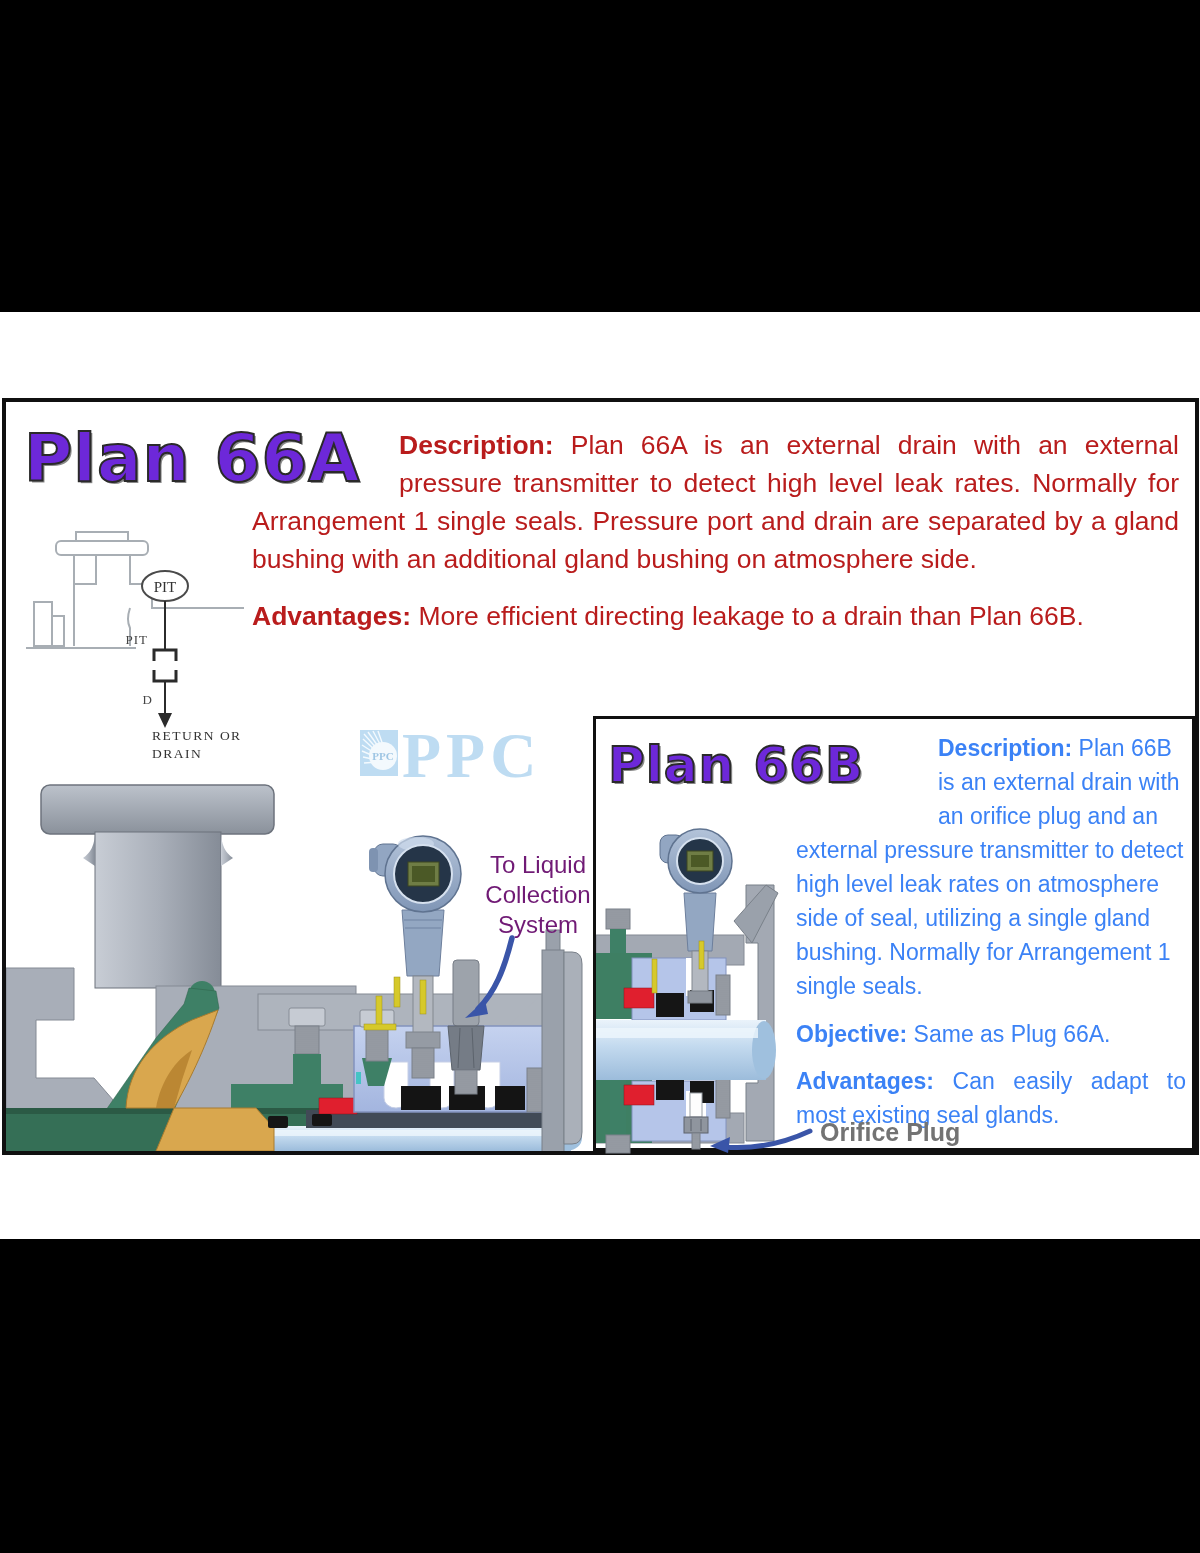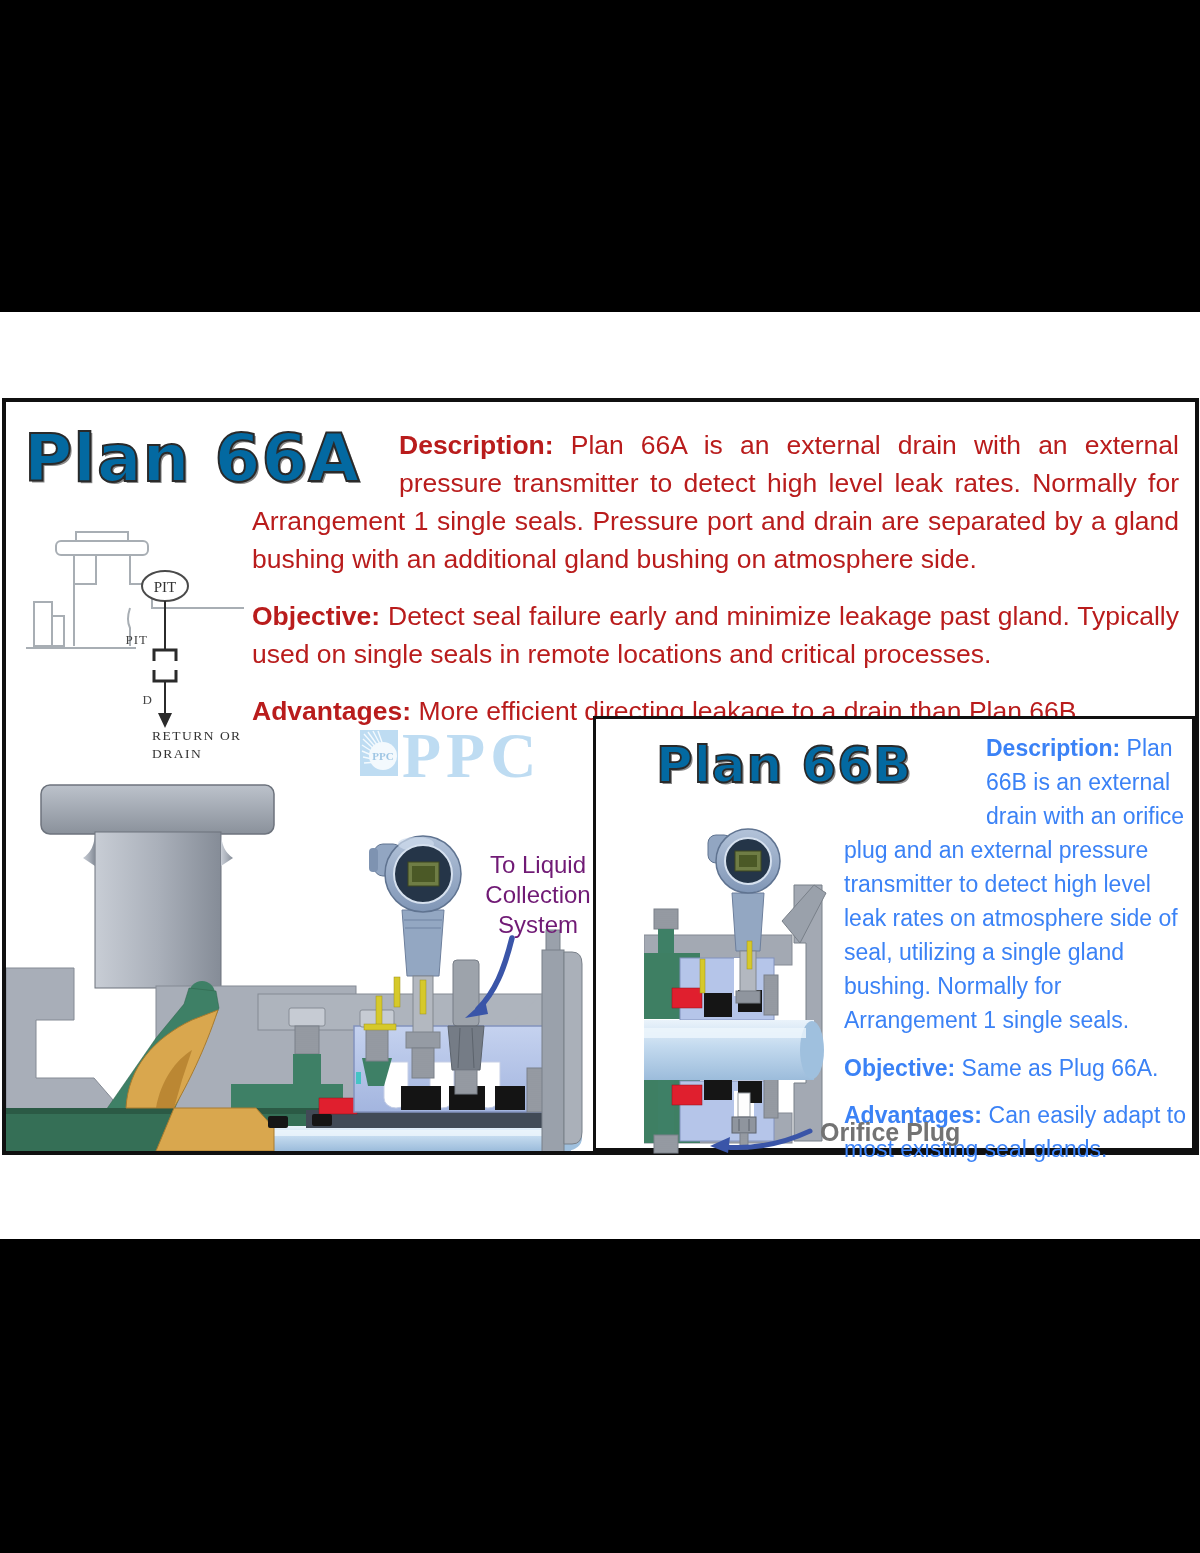--- a/index.html
+++ b/index.html
@@ -9,21 +9,21 @@
   .bar-top{top:0;height:312px;}
   .bar-bottom{top:1239px;height:314px;}
 
   .slide{position:absolute;left:2px;top:398px;width:1189px;height:749px;
          background:#fff;border:4px solid #101010;box-sizing:content-box;}
 
   
   .text-a{padding:24px 16px 0 18px;}
   .float-title-a{float:left;width:375px;height:76px;}
   .title-green{margin:0;font-family:"DejaVu Sans",sans-serif;font-weight:800;
-               color:#0369a1;-webkit-text-stroke:2px #2a2a2a;
+               color:#6d28d9;-webkit-text-stroke:2px #2a2a2a;
                text-shadow:2px 2px 0 rgba(40,40,40,.55);letter-spacing:1px;}
   h1.title-green{font-size:66px;line-height:66px;}
   h2.title-green{font-size:50px;line-height:56px;-webkit-text-stroke:1.8px #2a2a2a;}
   .float-schem{float:left;clear:left;width:228px;height:260px;}
   .float-schem svg{margin:26px 0 0 2px;}
   p.body-a{margin:0;font-size:26.5px;line-height:38px;color:#b91c1c;text-align:justify;}
   p.obj-a{margin-top:19px;}
   p.adv-a{margin-top:19px;}
   p b{font-weight:700;}
 
@@ -35,21 +35,21 @@
   
   .main-image{position:absolute;left:0px;top:378px;width:587px;height:371px;z-index:2;}
 
   
   .callout-a{position:absolute;left:472px;top:448px;width:120px;z-index:4;text-align:center;
              color:#701a75;font-weight:400;font-size:24px;line-height:30px;}
   .callout-a span{display:block;}
 
   
   .planb{position:absolute;left:587px;top:314px;width:602px;height:435px;box-sizing:border-box;
-         border:3px solid #101010;background:#fff;z-index:3;padding-left:48px;}
+         border:3px solid #101010;background:#fff;z-index:3;}
   .text-b{padding:12px 6px 0 12px;}
   .float-title-b{float:left;width:330px;height:68px;padding-top:6px;}
   .float-img-b{float:left;clear:left;width:200px;height:330px;margin-left:-12px;}
   .float-img-b svg{margin-top:20px;}
   p.body-b{margin:0;font-size:23px;line-height:34px;color:#3b82f6;}
   p.obj-b{margin-top:14px;}
   p.adv-b{margin-top:13px;text-align:justify;}
   .orifice-label{position:absolute;left:224px;top:399px;color:#737373;font-weight:700;
                  font-size:25px;z-index:4;}
   .orifice-arrow{position:absolute;left:108px;top:400px;z-index:4;}
@@ -97,21 +97,20 @@
           </g>
           <polygon points="139,200 132,185 146,185" fill="#2b2b2b"></polygon>
           <text x="122" y="116" font-size="13" fill="#444" text-anchor="end" letter-spacing="1">PIT</text>
           <text x="126" y="176" font-size="13" fill="#444" text-anchor="end">D</text>
           <text x="126" y="212" font-size="13.5" fill="#333" letter-spacing="1.5">RETURN  OR</text>
           <text x="126" y="230" font-size="13.5" fill="#333" letter-spacing="1.5">DRAIN</text>
         </svg>
       </div>
 
       <p class="body-a"><b>Description:</b> <span>Plan 66A is an external drain with an external pressure transmitter to detect high level leak rates. Normally for Arrangement 1 single seals. Pressure port and drain are separated by a gland bushing with an additional gland bushing on atmosphere side.</span></p>
-      <p class="body-a obj-a"><b>Objective:</b> <span>Detect seal failure early and minimize leakage past gland. Typically used on single seals in remote locations and critical processes.</span></p>
       <p class="body-a adv-a"><b>Advantages:</b> <span>More efficient directing leakage to a drain than Plan 66B.</span></p>
     </div>
 
     <div class="ppc">
       <svg width="44" height="60" viewBox="0 0 44 60">
         <rect x="2" y="6" width="38" height="46" fill="#bedcf2"></rect>
         <g stroke="#f4fafe" stroke-width="1.4">
           <path d="M6,10 L20,26"></path>
             <path d="M10,8 L22,25"></path>
             <path d="M15,7 L24,24"></path>

